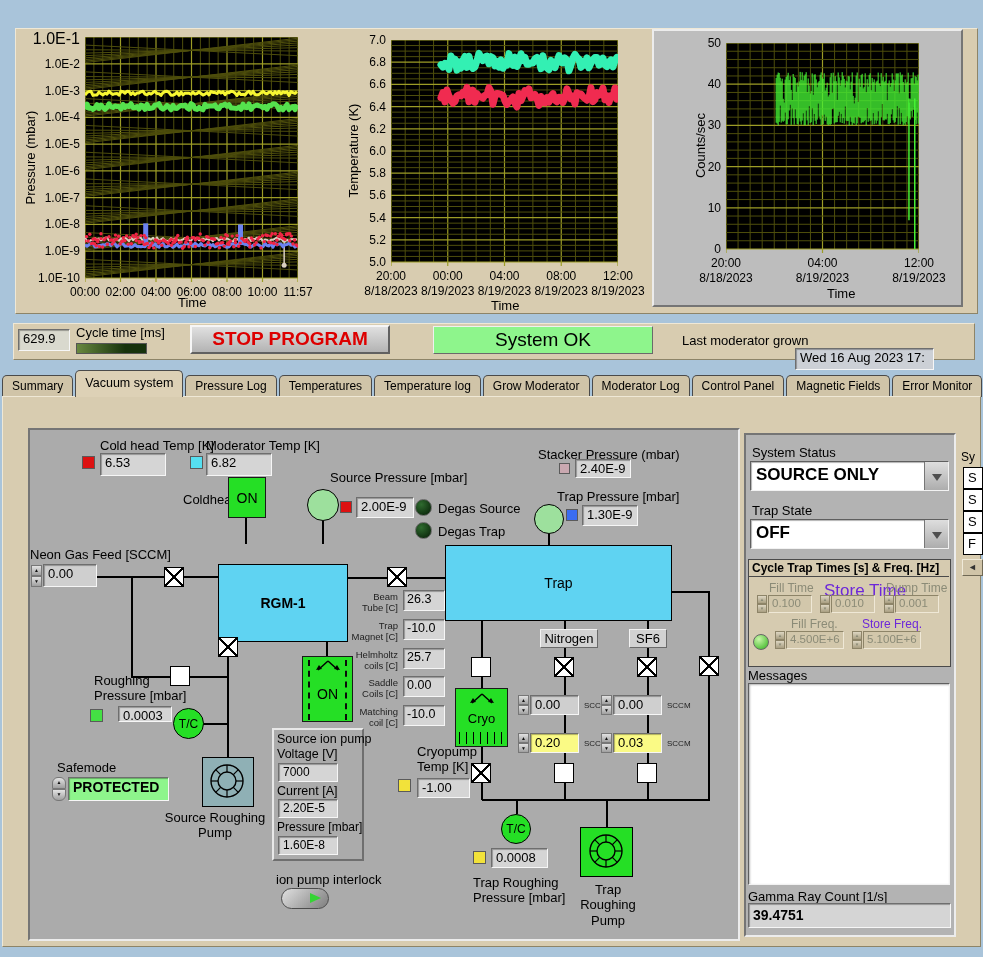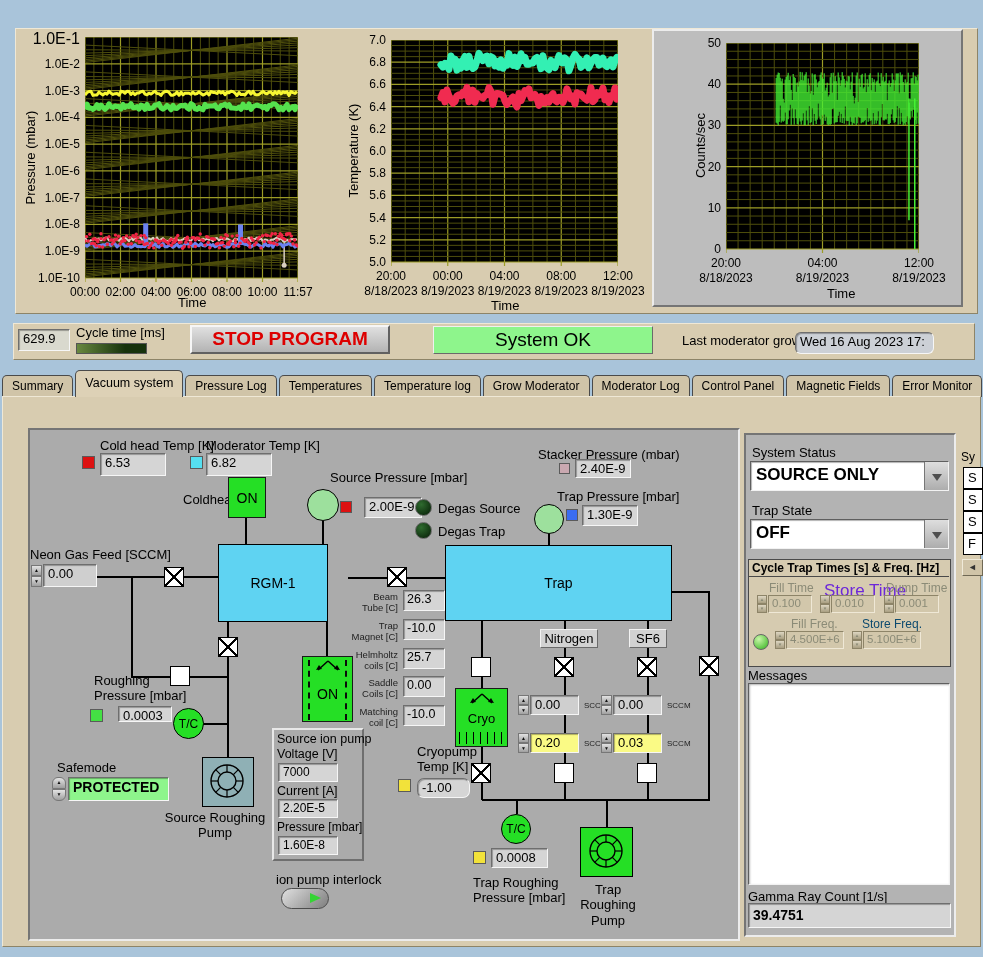--- a/index.html
+++ b/index.html
@@ -649,21 +649,21 @@
       <div style="position:absolute;left:884px;top:271px;width:70px;text-align:center;font-size:12px;">8/19/2023</div>
     </div>
 
   <div class="panel-tan" style="left:13px;top:323px;width:962px;height:37px;"></div>
   <div class="vbox" style="left:18px;top:329px;width:52px;height:22px;background:#d9d9ce;">629.9</div>
   <div class="lbl" style="left:76px;top:325px;">Cycle time [ms]</div>
   <div class="abs" style="left:76px;top:343px;width:71px;height:11px;background:linear-gradient(90deg,#69883f,#16320c 70%);border:1px solid #555;box-sizing:border-box;"></div>
   <div class="abs" style="left:190px;top:325px;width:200px;height:29px;background:linear-gradient(#e0e0e0,#b3b3b3);border:2px solid;border-color:#f6f6f6 #616161 #616161 #f6f6f6;box-sizing:border-box;text-align:center;font-weight:bold;font-size:19px;line-height:24px;color:#dd0000;cursor:pointer;">STOP PROGRAM</div>
   <div class="abs" style="left:433px;top:326px;width:220px;height:28px;background:#8ef58c;border:1px solid;border-color:#f0f0f0 #6a6a6a #6a6a6a #f0f0f0;box-sizing:border-box;text-align:center;font-size:19px;line-height:26px;">System OK</div>
   <div class="lbl" style="left:682px;top:333px;">Last moderator grown</div>
-  <div class="vbox" style="left:795px;top:332px;width:139px;height:22px;background:#ccd0d6;border-radius:6px;">Wed 16 Aug 2023 17:</div>
+  <div class="vbox" style="left:795px;top:348px;width:139px;height:22px;background:#ccd0d6;">Wed 16 Aug 2023 17:</div>
 
   <div id="tabbar" class="abs" style="left:2px;top:371px;width:979px;height:26px;display:flex;align-items:flex-end;">
       <div class="tab">Summary</div>
       <div class="tab active">Vacuum system</div>
       <div class="tab">Pressure Log</div>
       <div class="tab">Temperatures</div>
       <div class="tab">Temperature log</div>
       <div class="tab">Grow Moderator</div>
       <div class="tab">Moderator Log</div>
       <div class="tab">Control Panel</div>
@@ -710,21 +710,21 @@
   <div class="sq" style="left:82px;top:456px;width:13px;height:13px;background:#dd1111;"></div>
   <div class="vbox" style="left:100px;top:453px;width:66px;height:23px;">6.53</div>
   <div class="sq" style="left:190px;top:456px;width:13px;height:13px;background:#55dff0;"></div>
   <div class="vbox" style="left:206px;top:453px;width:66px;height:23px;">6.82</div>
   <div class="lbl" style="left:183px;top:492px;">Coldhead</div>
   <div class="greenbox" style="left:228px;top:477px;width:38px;height:41px;cursor:pointer;">ON</div>
 
   <div class="lbl" style="left:330px;top:470px;">Source Pressure [mbar]</div>
   <div class="circle" style="left:307px;top:489px;width:32px;height:32px;"></div>
   <div class="sq" style="left:340px;top:501px;width:12px;height:12px;background:#dd1111;"></div>
-  <div class="vbox" style="left:364px;top:497px;width:58px;height:21px;">2.00E-9</div>
+  <div class="vbox" style="left:356px;top:497px;width:58px;height:21px;">2.00E-9</div>
 
   <div class="led dark" style="left:415px;top:499px;width:17px;height:17px;cursor:pointer;"></div>
   <div class="lbl" style="left:438px;top:501px;">Degas Source</div>
   <div class="led dark" style="left:415px;top:522px;width:17px;height:17px;cursor:pointer;"></div>
   <div class="lbl" style="left:438px;top:524px;text-align:center;">Degas Trap</div>
 
   <div class="lbl" style="left:538px;top:447px;">Stacker Pressure (mbar)</div>
   <div class="sq" style="left:559px;top:463px;width:11px;height:11px;background:#c9a8b0;"></div>
   <div class="vbox" style="left:575px;top:459px;width:56px;height:19px;">2.40E-9</div>
 
@@ -733,21 +733,21 @@
   <div class="sq" style="left:566px;top:509px;width:12px;height:12px;background:#3a6cf0;"></div>
   <div class="vbox" style="left:582px;top:505px;width:56px;height:21px;">1.30E-9</div>
 
   <div class="lbl" style="left:30px;top:547px;">Neon Gas Feed [SCCM]</div>
   <div class="sp" style="left:31px;top:565px;height:22px;">
       <div>▲</div>
       <div>▼</div>
     </div>
   <div class="vbox ctrl" style="left:43px;top:564px;width:54px;height:23px;">0.00</div>
 
-  <div class="bluebox" style="left:218px;top:544px;width:110px;height:78px;">RGM-1</div>
+  <div class="bluebox" style="left:218px;top:564px;width:130px;height:78px;font-weight:bold;">RGM-1</div>
   <div class="bluebox" style="left:445px;top:545px;width:227px;height:76px;">Trap</div>
 
   <div class="valve x" style="left:164px;top:567px;"></div>
   <div class="valve x" style="left:387px;top:567px;"></div>
   <div class="valve" style="left:170px;top:666px;"></div>
   <div class="valve x" style="left:218px;top:637px;"></div>
   <div class="valve" style="left:471px;top:657px;"></div>
   <div class="valve x" style="left:471px;top:763px;"></div>
   <div class="valve x" style="left:554px;top:657px;"></div>
   <div class="valve" style="left:554px;top:763px;"></div>
@@ -835,21 +835,21 @@
         <line x1="15" y1="2" x2="25" y2="11" stroke="#000" stroke-width="1.5"></line>
       <path d="M3,11 l6,-1 -3,-4 z" fill="#000"></path>
         <path d="M27,11 l-6,-1 3,-4 z" fill="#000"></path>
     </svg>
     <span style="margin-top:2px;">Cryo</span>
     <div class="abs" style="left:3px;bottom:2px;width:46px;height:12px;background-image:repeating-linear-gradient(90deg,#000 0 1.5px,transparent 1.5px 7px);"></div>
   </div>
   <div class="notelbl" style="left:417px;top:744px;">Cryopump
 Temp [K]</div>
   <div class="sq" style="left:398px;top:779px;width:13px;height:13px;background:#f2e23a;"></div>
-  <div class="vbox" style="left:417px;top:778px;width:53px;height:20px;border-radius:7px;">-1.00</div>
+  <div class="vbox" style="left:417px;top:778px;width:53px;height:20px;">-1.00</div>
 
   <div class="abs" style="left:540px;top:629px;width:58px;height:19px;background:#d2d2d2;border:1px solid;border-color:#f2f2f2 #6a6a6a #6a6a6a #f2f2f2;box-sizing:border-box;text-align:center;font-size:13px;line-height:17px;">Nitrogen</div>
   <div class="sp" style="left:518px;top:695px;height:20px;">
       <div>▲</div>
       <div>▼</div>
     </div>
   <div class="vbox ctrl" style="left:530px;top:695px;width:49px;height:20px;">0.00</div>
   <div class="sccm" style="left:584px;top:701px;">SCCM</div>
   <div class="sp" style="left:518px;top:733px;height:20px;">
       <div>▲</div>
@@ -928,21 +928,21 @@
         <div style="flex:1;background:linear-gradient(#ddd6c2,#a99f82);border:1px solid #8d8468;font-size:4.5px;line-height:7px;text-align:center;color:#8b8b77;">▲</div>
         <div style="flex:1;background:linear-gradient(#ddd6c2,#a99f82);border:1px solid #8d8468;font-size:4.5px;line-height:7px;text-align:center;color:#8b8b77;">▼</div>
       </div>
       <div style="position:absolute;left:895px;top:595px;width:44px;height:18px;background:#d2c7ab;color:#8b8b77;border:1px solid;border-color:#8d8468 #efe8d6 #efe8d6 #8d8468;box-sizing:border-box;font-size:11.5px;padding:1px 3px;">0.001</div>
       <div style="position:absolute;left:791px;top:617px;font-size:12px;color:#8b8b77;white-space:nowrap;">Fill Freq.</div>
       <div style="position:absolute;left:775px;top:631px;height:18px;display:flex;flex-direction:column;width:10px;">
         <div style="flex:1;background:linear-gradient(#ddd6c2,#a99f82);border:1px solid #8d8468;font-size:4.5px;line-height:7px;text-align:center;color:#8b8b77;">▲</div>
         <div style="flex:1;background:linear-gradient(#ddd6c2,#a99f82);border:1px solid #8d8468;font-size:4.5px;line-height:7px;text-align:center;color:#8b8b77;">▼</div>
       </div>
       <div style="position:absolute;left:786px;top:631px;width:58px;height:18px;background:#d2c7ab;color:#8b8b77;border:1px solid;border-color:#8d8468 #efe8d6 #efe8d6 #8d8468;box-sizing:border-box;font-size:11.5px;padding:1px 3px;">4.500E+6</div>
-      <div style="position:absolute;left:862px;top:617px;font-size:12px;color:#0c4a6e;white-space:nowrap;">Store Freq.</div>
+      <div style="position:absolute;left:862px;top:617px;font-size:12px;color:#6d28d9;white-space:nowrap;">Store Freq.</div>
       <div style="position:absolute;left:852px;top:631px;height:18px;display:flex;flex-direction:column;width:10px;">
         <div style="flex:1;background:linear-gradient(#ddd6c2,#a99f82);border:1px solid #8d8468;font-size:4.5px;line-height:7px;text-align:center;color:#8b8b77;">▲</div>
         <div style="flex:1;background:linear-gradient(#ddd6c2,#a99f82);border:1px solid #8d8468;font-size:4.5px;line-height:7px;text-align:center;color:#8b8b77;">▼</div>
       </div>
       <div style="position:absolute;left:863px;top:631px;width:58px;height:18px;background:#d2c7ab;color:#8b8b77;border:1px solid;border-color:#8d8468 #efe8d6 #efe8d6 #8d8468;box-sizing:border-box;font-size:11.5px;padding:1px 3px;">5.100E+6</div>
     </div>
   <div class="led bright" style="left:753px;top:634px;width:16px;height:16px;cursor:pointer;"></div>
 
   <div class="lbl" style="left:748px;top:668px;">Messages</div>
   <div class="abs" style="left:748px;top:683px;width:202px;height:202px;background:#fff;border:1px solid;border-color:#5f5f5f #f2f2f2 #f2f2f2 #5f5f5f;box-shadow:inset 1px 1px 2px rgba(0,0,0,.3);box-sizing:border-box;"></div>

